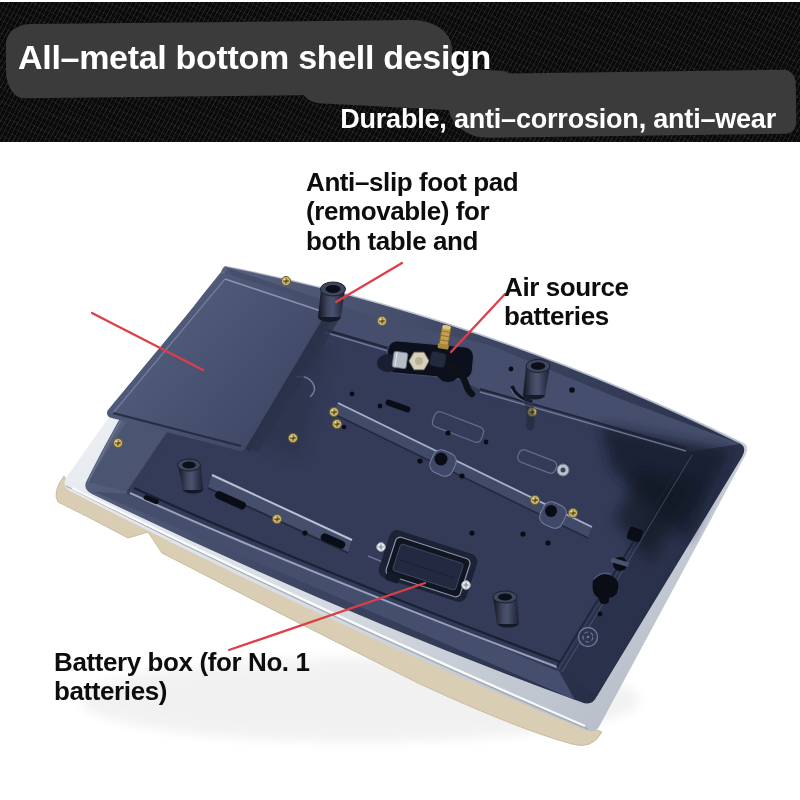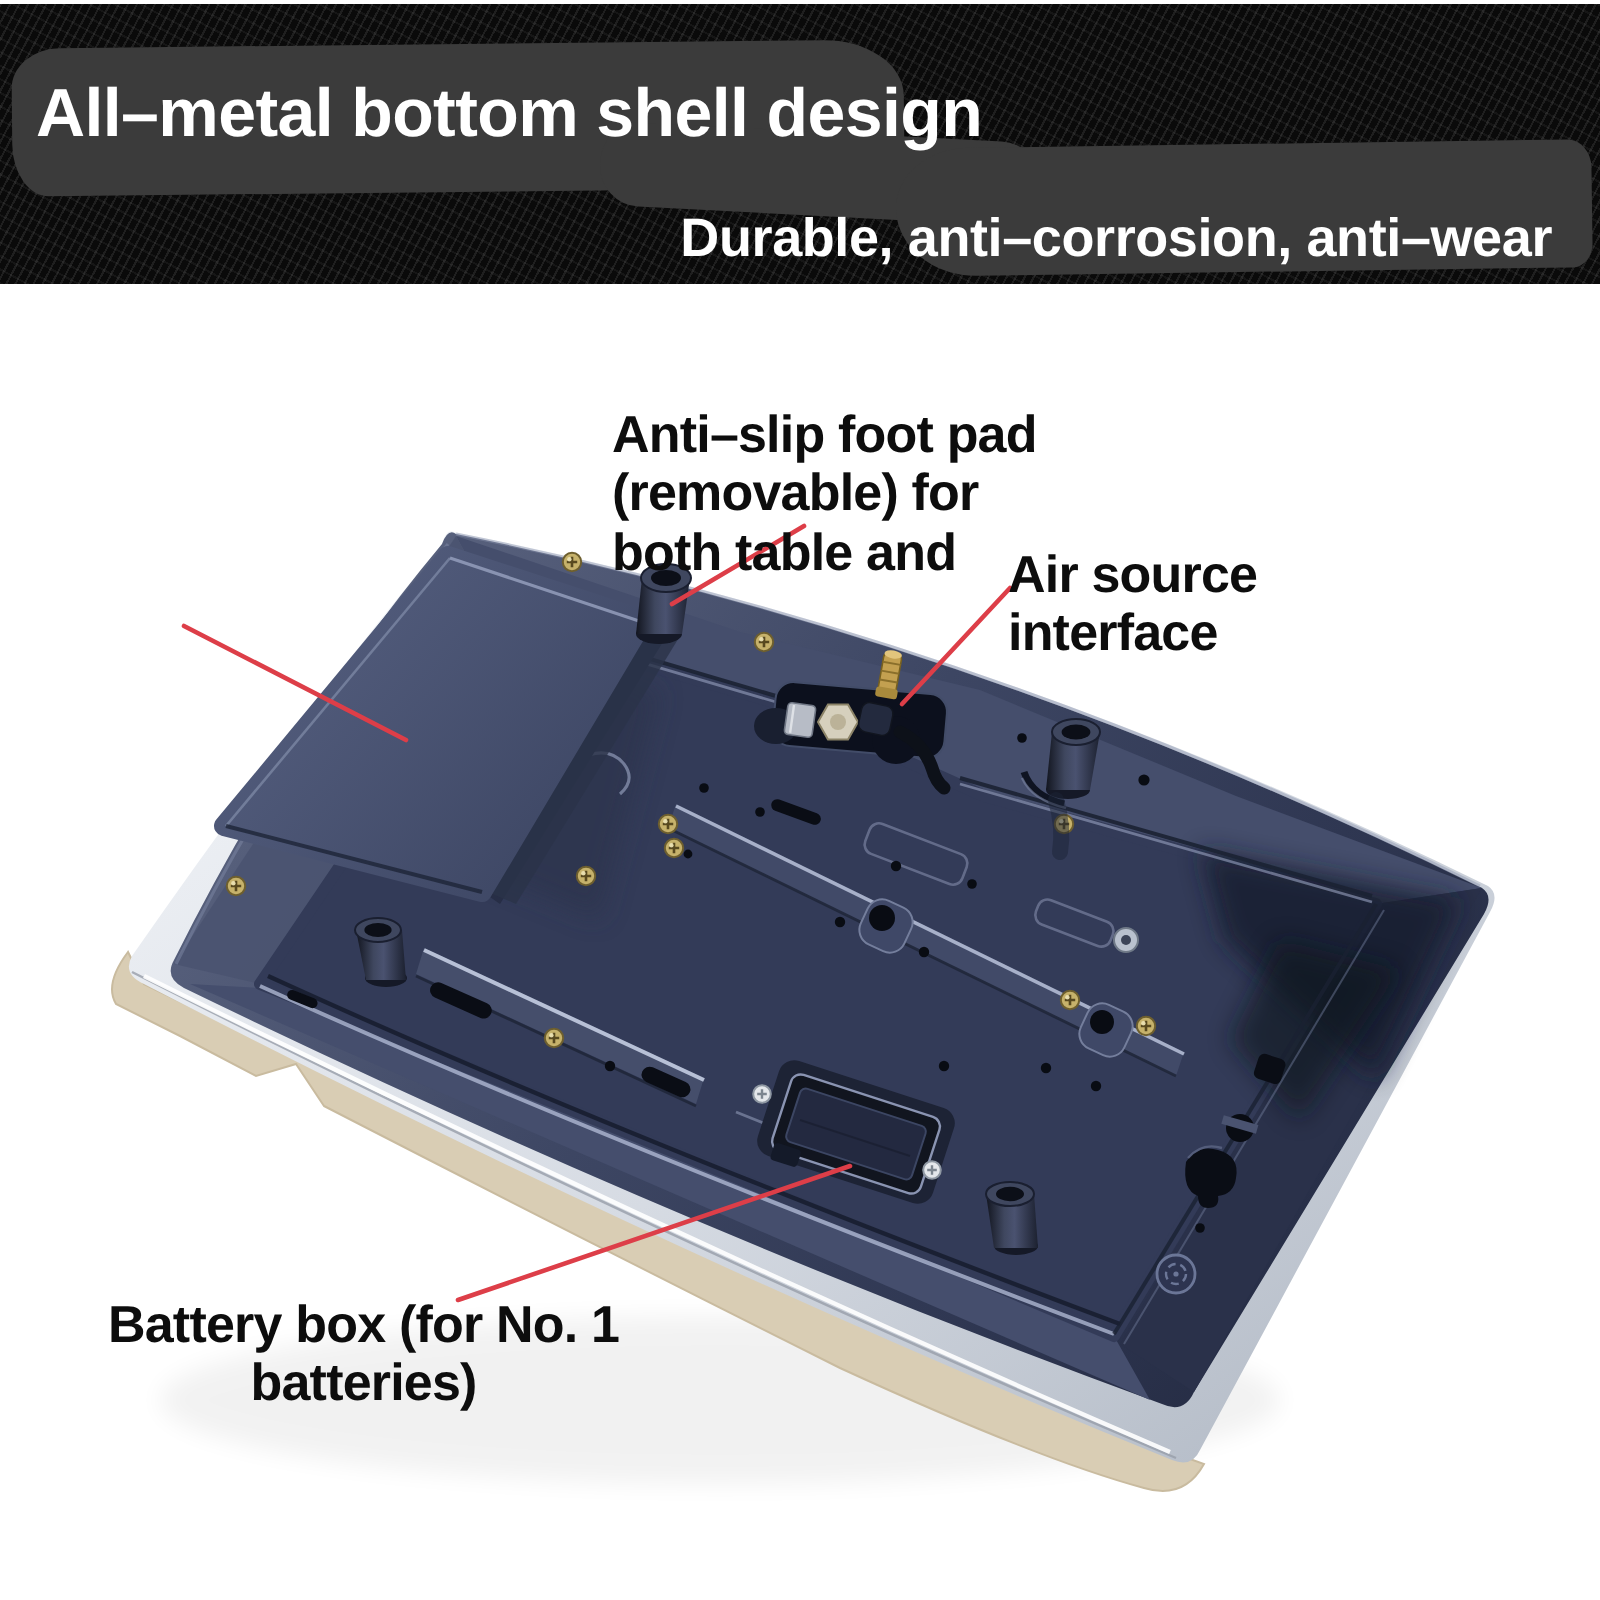--- a/index.html
+++ b/index.html
@@ -24,24 +24,24 @@
   .blob2{left:448px;top:70px;width:348px;height:64px;transform:rotate(-0.8deg);
          border-radius:36px 12px 10px 40px / 30px 14px 12px 34px;}
   .blob3{left:300px;top:64px;width:220px;height:42px;transform:rotate(3deg);border-radius:20px;}
   .banner-title{position:absolute;left:18px;top:36px;color:#fff;font-size:34px;font-weight:700;
                 letter-spacing:-0.3px;white-space:nowrap;}
   .banner-subtitle{position:absolute;right:24px;top:102px;color:#fff;font-size:27px;font-weight:700;
                 letter-spacing:-0.2px;white-space:nowrap;text-align:right;}
   
   .label{position:absolute;color:var(--label);font-weight:700;font-size:26px;line-height:1.13;
          letter-spacing:-0.4px;white-space:pre-line;z-index:3;}
-  #label-antislip{left:306px;top:168px;margin-top:35px;}
+  #label-antislip{left:306px;top:168px;}
   #label-fullmetal{left:21px;top:253px;}
   #label-airsource{left:504px;top:273px;}
-  #label-battery{left:54px;top:648px;text-align:center;}
+  #label-battery{left:54px;top:648px;}
   
   #photo{position:absolute;left:0;top:0;z-index:1;}
   .leader{stroke:var(--accent);stroke-width:2.3;stroke-linecap:round;}
   .hole{fill:#090c13;}
   .slot{fill:#0a0d15;}
 </style>
 </head>
 <body>
 
 <div id="page">
@@ -286,17 +286,17 @@
       <line class="leader" x1="402" y1="263" x2="336" y2="302"></line>
       <line class="leader" x1="505" y1="294" x2="451" y2="352"></line>
       <line class="leader" x1="229" y1="650" x2="425" y2="583"></line>
     </g>
   </svg>
 
   <div class="label" id="label-antislip">Anti–slip foot pad
 (removable) for
 both table and</div>
   <div class="label" id="label-airsource">Air source
-interface</div>
+batteries</div>
   <div class="label" id="label-battery">Battery box (for No. 1
 batteries)</div>
 
 </div>
 
 </body></html>

